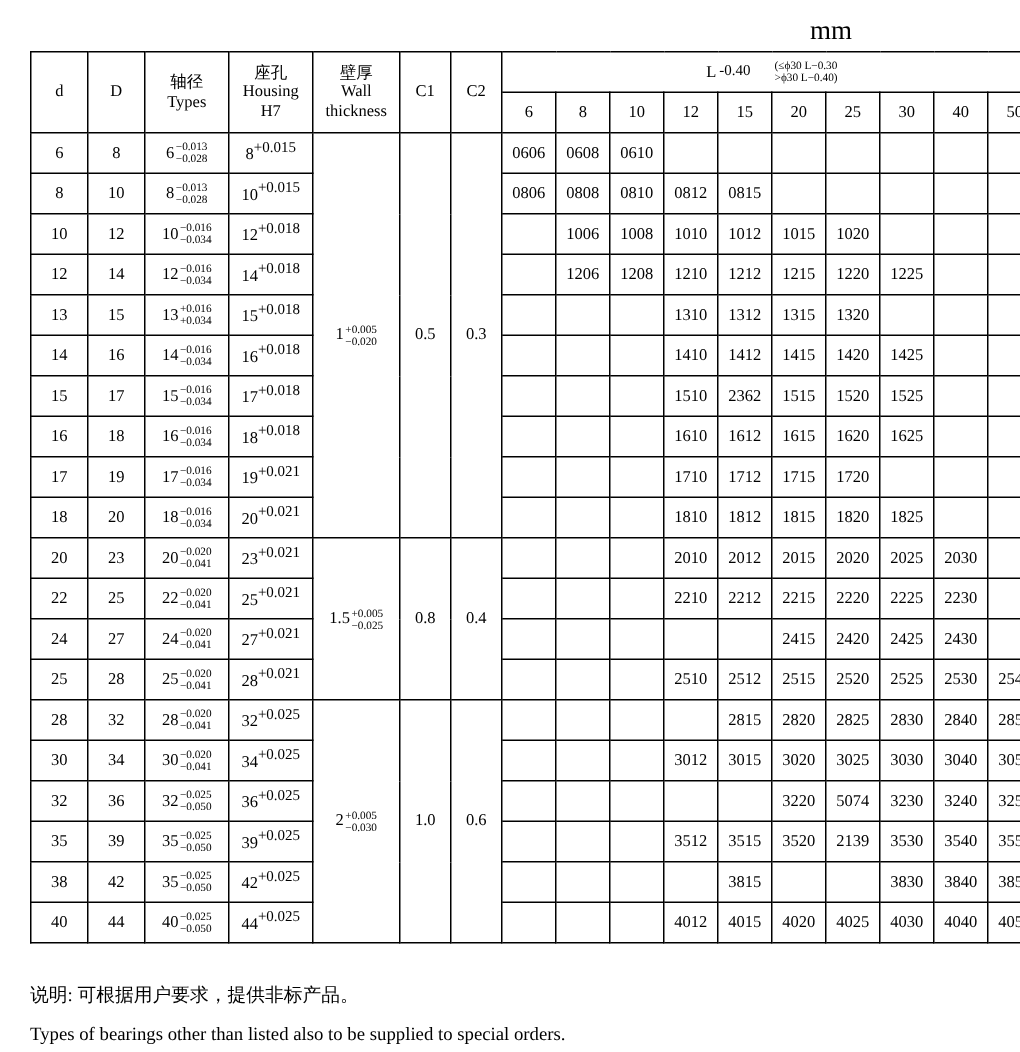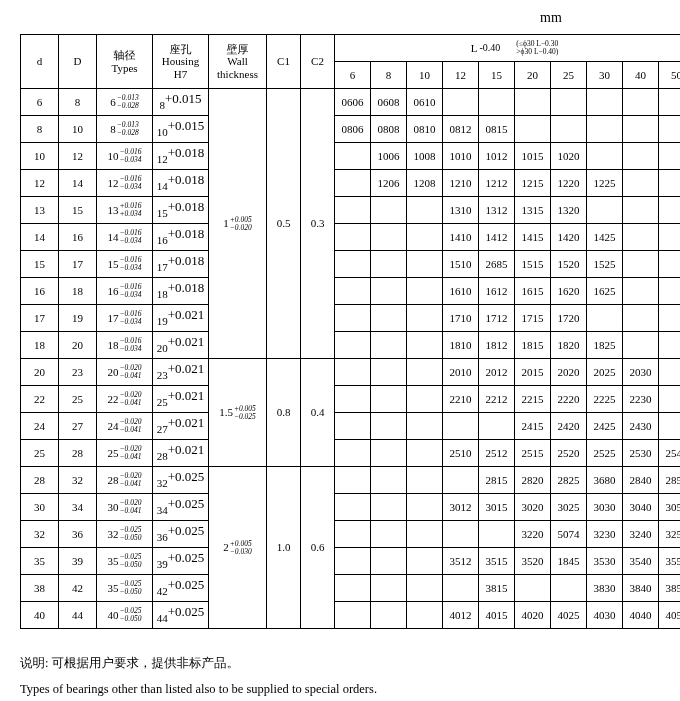--- a/index.html
+++ b/index.html
@@ -7,21 +7,21 @@
     width:680px;height:701px;
     background:#ffffff;
     font-family:"Liberation Sans", sans-serif;
     color:#000000;
     position:relative;
     overflow:hidden;
   }
   .unit{
     position:absolute;
     left:540px; top:10px;
-    font-size:14px;
+    font-size:18px;
     font-family:"Liberation Serif", serif;
   }
   .sheet{
     position:absolute;
     left:20px; top:34px;
     width:640px;
   }
   table.main{
     border-collapse:collapse;
     width:640px;
@@ -38,26 +38,25 @@
     line-height:1.15;
   }
   .hdr-cn{ font-size:11px; line-height:1.25; }
   .tol{
     display:inline-block;
     vertical-align:middle;
     font-size:7.5px;
     line-height:1.05;
     text-align:left;
     margin-left:1px;
-    font-style:italic;
   }
   .sup{
     display:inline-block;
     vertical-align:super;
-    font-size:13px;
+    font-size:10px;
     line-height:1;
   }
   .val{ display:inline-block; vertical-align:middle; font-size:11px;}
   .lhead{
     font-size:11px;
   }
   .lhead .lfrac{
     display:inline-block;
     vertical-align:middle;
     font-size:10px;
@@ -256,21 +255,21 @@
         </tr>
         <tr>
           <td>15</td>
           <td>17</td>
           <td><span class="val">15</span><span class="tol">−0.016<br>−0.034</span></td>
           <td><span class="val">17</span><span class="sup">+0.018</span></td>
           <td></td>
           <td></td>
           <td></td>
           <td>1510</td>
-          <td>2685</td>
+          <td>2362</td>
           <td>1515</td>
           <td>1520</td>
           <td>1525</td>
           <td></td>
           <td></td>
         </tr>
         <tr>
           <td>16</td>
           <td>18</td>
           <td><span class="val">16</span><span class="tol">−0.016<br>−0.034</span></td>
@@ -393,21 +392,21 @@
           <td class="group" rowspan="6"><span class="val">2</span><span class="tol">+0.005<br>−0.030</span></td>
           <td class="group" rowspan="6">1.0</td>
           <td class="group" rowspan="6">0.6</td>
           <td></td>
           <td></td>
           <td></td>
           <td></td>
           <td>2815</td>
           <td>2820</td>
           <td>2825</td>
-          <td>3680</td>
+          <td>2830</td>
           <td>2840</td>
           <td>2850</td>
         </tr>
         <tr>
           <td>30</td>
           <td>34</td>
           <td><span class="val">30</span><span class="tol">−0.020<br>−0.041</span></td>
           <td><span class="val">34</span><span class="sup">+0.025</span></td>
           <td></td>
           <td></td>
@@ -440,21 +439,21 @@
           <td>35</td>
           <td>39</td>
           <td><span class="val">35</span><span class="tol">−0.025<br>−0.050</span></td>
           <td><span class="val">39</span><span class="sup">+0.025</span></td>
           <td></td>
           <td></td>
           <td></td>
           <td>3512</td>
           <td>3515</td>
           <td>3520</td>
-          <td>1845</td>
+          <td>2139</td>
           <td>3530</td>
           <td>3540</td>
           <td>3550</td>
         </tr>
         <tr>
           <td>38</td>
           <td>42</td>
           <td><span class="val">35</span><span class="tol">−0.025<br>−0.050</span></td>
           <td><span class="val">42</span><span class="sup">+0.025</span></td>
           <td></td>

